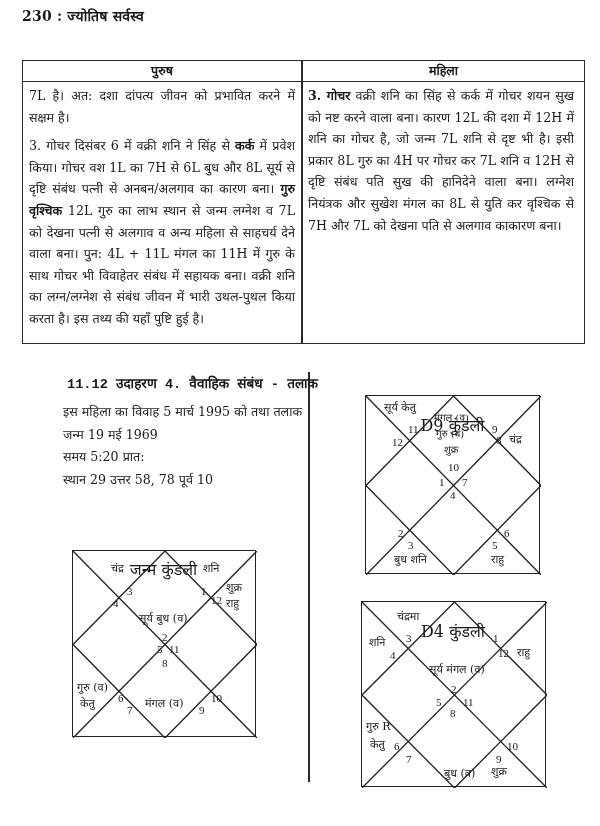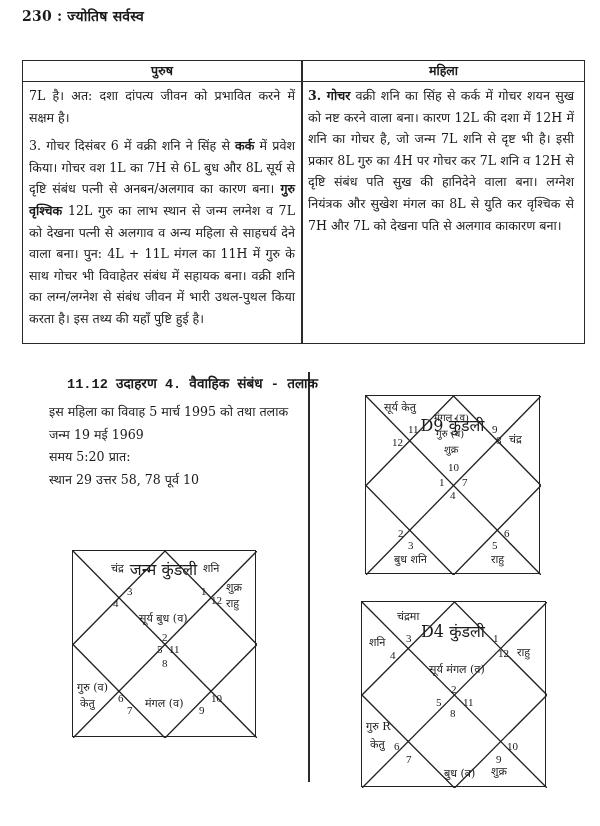--- a/index.html
+++ b/index.html
@@ -45,21 +45,21 @@
   }
   .sec-title {
     position: absolute; left: 27px; top: 373px;
     font-family: Liberation Mono, monospace;
     font-size: 13.6px; font-weight: bold; white-space: nowrap; margin-left: 40px;
   }
   .sec-body {
     position: absolute; left: 27px; top: 401px; width: 278px;
     font-size: 12.6px; line-height: 22.5px;
   }
-  .sec-body .line { white-space: nowrap; }
+  .sec-body .line { white-space: nowrap; margin-left: 14px; }
   .indent { padding-left: 22px; }
   .chart-title {
     position: absolute; font-size: 16px; text-align: center; white-space: nowrap; margin-top: 40px;
   }
   .kundli {
     position: absolute; border: 1.6px solid #222; box-sizing: border-box;
   }
   .kundli svg { position: absolute; left: 0; top: 0; }
   .lbl {
     position: absolute; font-size: 11px; white-space: nowrap; line-height: 12px;

